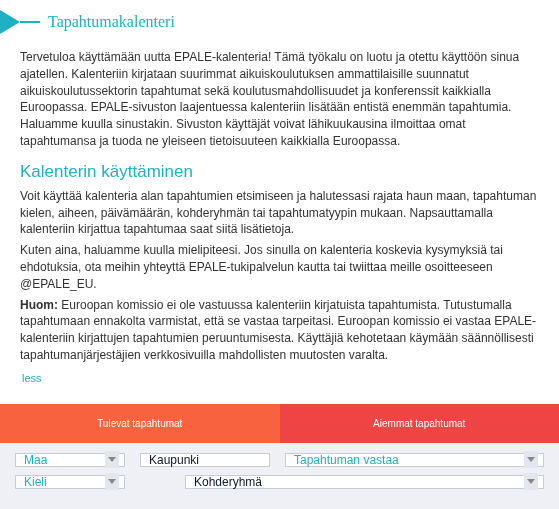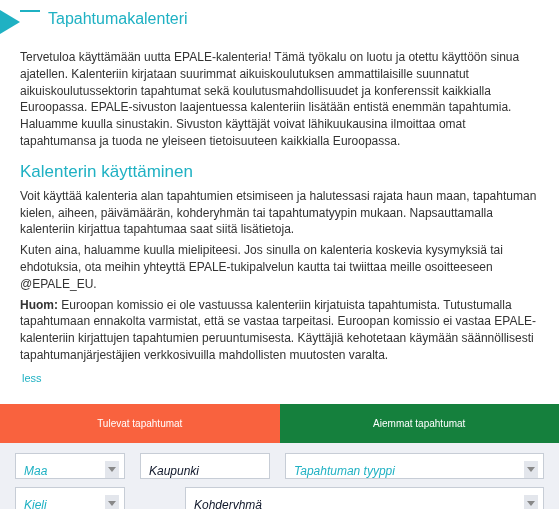--- a/index.html
+++ b/index.html
@@ -5,22 +5,23 @@
   body {
     margin: 0;
     font-family: Arial, sans-serif;
     font-size: 12px;
     background: #fff;
     width: 559px;
     color: #333;
   }
   .header-bar {
     display: flex;
-    align-items: flex-start;
+    align-items: center;
     margin: 10px 0 15px 0;
+    font-family: Liberation Serif, serif;
   }
   .header-arrow {
     width: 0; height: 0;
     border-top: 12px solid transparent;
     border-bottom: 12px solid transparent;
     border-left: 20px solid #1fb1c3;
   }
   .header-line {
     height: 2px;
     width: 20px;
@@ -59,43 +60,42 @@
   }
   .tab {
     flex: 1;
     text-align: center;
     padding: 14px 0;
     color: #fff;
     font-size: 10px;
     cursor: pointer;
   }
   .tab-upcoming { background: #f9623e; }
-  .tab-past { background: #15803d; }
+  .tab-past { background: #ef4444; }
   .filters {
     background: #eef0f5;
     padding: 10px 15px 12px 15px;
   }
   .row {
     display: flex;
     gap: 15px;
     margin-bottom: 8px;
     align-items: center;
   }
   .select {
     background: #fff;
     border: 1px solid #c7cdd6;
-    height: 26px;
+    height: 14px;
     display: flex;
-    align-items: flex-end;
+    align-items: center;
     justify-content: space-between;
     padding: 0 5px 0 8px;
     color: #1fb1c3;
     font-size: 12px;
     box-sizing: border-box;
-    font-style: italic;
   }
   .select.placeholder { color: #0f172a; }
   .caret {
     width: 14px;
     height: 17px;
     background: #e3e6ec;
     display: flex;
     align-items: center;
     justify-content: center;
   }
@@ -136,21 +136,21 @@
 
   <div class="row">
     <div class="select" style="width:110px">
       <span>Maa</span>
       <span class="caret"></span>
     </div>
     <div class="select placeholder" style="width:130px">
       <span>Kaupunki</span>
     </div>
     <div class="select" style="flex:1">
-      <span>Tapahtuman tyyppi</span>
+      <span>Tapahtuman vastaa</span>
       <span class="caret"></span>
     </div>
   </div>
 
   <div class="row">
     <div class="select" style="width:110px">
       <span>Kieli</span>
       <span class="caret"></span>
     </div>
     <div class="select placeholder" style="flex:1;margin-left:45px">

